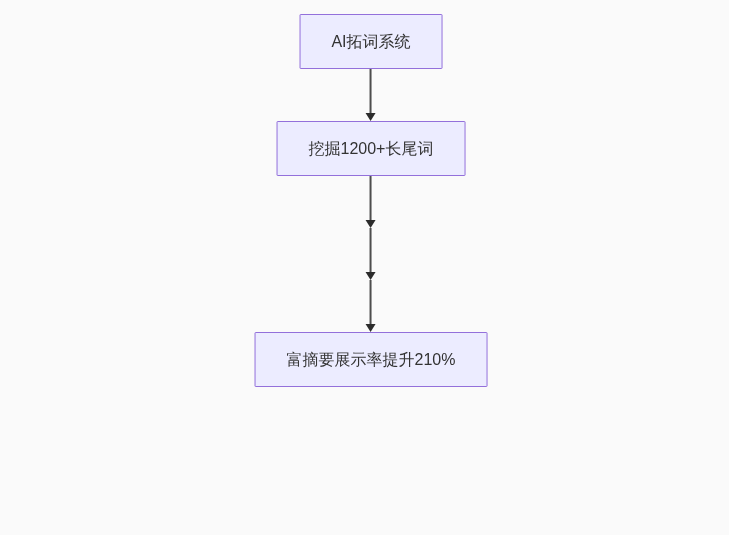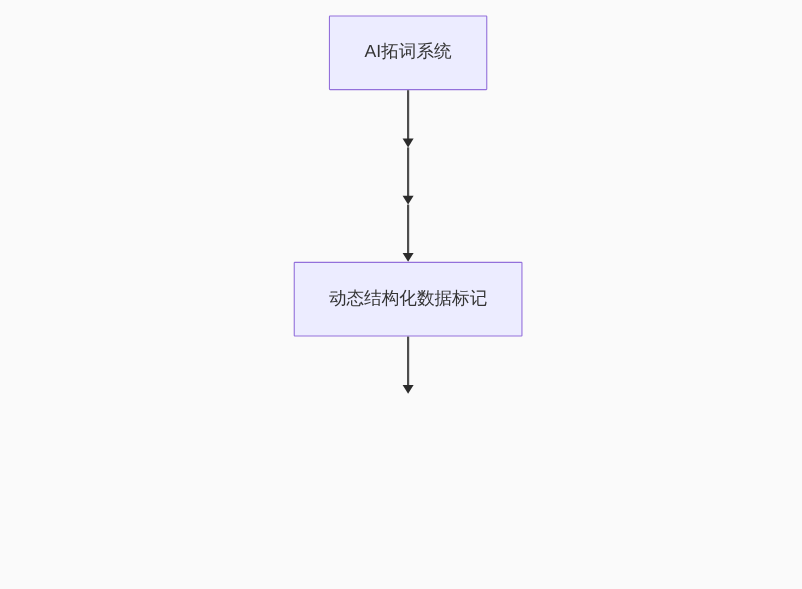--- a/index.html
+++ b/index.html
@@ -18,21 +18,21 @@
     position: absolute;
     top: 14px;
     left: 371px;
     transform: translateX(-50%);
     display: flex;
     flex-direction: column;
     align-items: center;
   }
   .node {
     box-sizing: border-box;
-    height: 68px;
+    height: 55px;
     padding: 0 31px;
     background: #ececff;
     border: 1.5px solid #9370db;
     border-radius: 1px;
     display: flex;
     align-items: center;
     justify-content: center;
     font-size: 16px;
     color: #333333;
     white-space: nowrap;
@@ -66,36 +66,39 @@
 
     <div class="node">
       <span>AI拓词系统</span>
     </div>
 
     <div class="edge">
       <div class="shaft"></div>
       <div class="head"></div>
     </div>
 
+    <div class="node">
+      <span>挖掘1200+长尾词</span>
+    </div>
+
+    <div class="edge">
+      <div class="shaft"></div>
+      <div class="head"></div>
+    </div>
+
 
     <div class="edge">
       <div class="shaft"></div>
       <div class="head"></div>
     </div>
 
 
     <div class="edge">
       <div class="shaft"></div>
       <div class="head"></div>
     </div>
 
     <div class="node">
-      <span>动态结构化数据标记</span>
+      <span>富摘要展示率提升210%</span>
     </div>
-
-    <div class="edge">
-      <div class="shaft"></div>
-      <div class="head"></div>
-    </div>
-
 
   </div>
 </div>
 
 </body></html>

